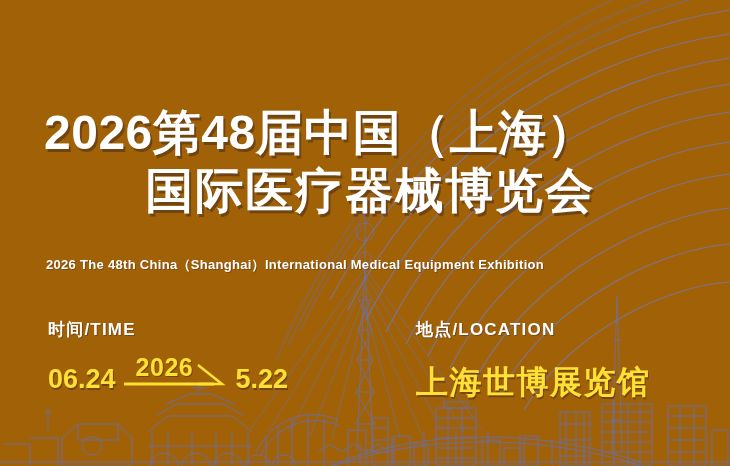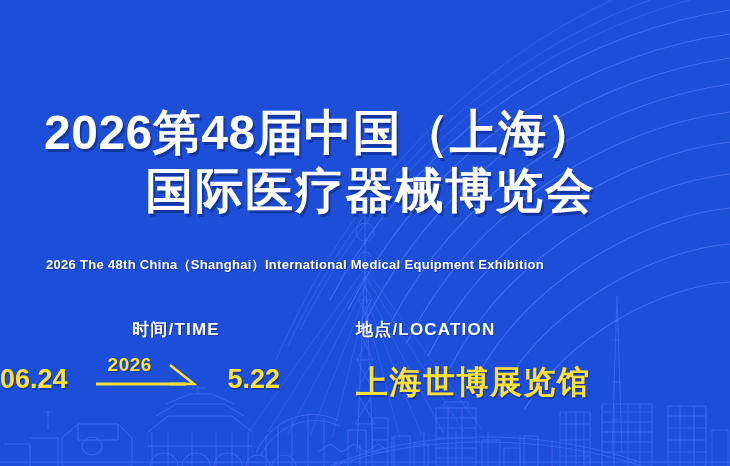--- a/index.html
+++ b/index.html
@@ -5,21 +5,21 @@
   html, body {
     margin: 0;
     padding: 0;
     background: #222;
   }
   #poster {
     position: relative;
     width: 730px;
     height: 466px;
     overflow: hidden;
-    background: #1d4ed8;
+    background: #a16207;
     font-family: "Liberation Sans", "DejaVu Sans", sans-serif;
     -webkit-font-smoothing: antialiased;
   }
 
   
   .bg-layer {
     position: absolute;
     inset: 0;
     pointer-events: none;
   }
@@ -58,22 +58,22 @@
 
   
   .info-row {
     position: absolute;
     left: 0; right: 0;
     top: 318px;
     z-index: 5;
     display: flex;
   }
   .info-col { position: relative; }
-  .info-col.time { width: 352px; text-align: center; }
-  .info-col.loc  { margin-left: 4px; }
+  .info-col.time { margin-left: 48px; width: 352px; }
+  .info-col.loc  { margin-left: 16px; }
 
   .info-label {
     color: #ffffff;
     font-size: 17px;
     font-weight: 700;
     letter-spacing: 1.2px;
     white-space: nowrap;
     text-shadow: 1px 1px 0 rgba(0,0,60,0.25);
   }
   .info-value {
@@ -86,42 +86,41 @@
     text-shadow: 1px 2px 0 rgba(0,0,60,0.28);
   }
   .info-value.loc-value { letter-spacing: 1.5px; font-size: 32px; }
 
   
   .date-range {
     margin-top: 16px;
     display: flex;
     align-items: flex-end;
     white-space: nowrap;
-    gap: 20px;
   }
   .date-num {
     color: #ffe033;
     font-size: 27px;
     font-weight: 700;
     line-height: 1;
     text-shadow: 1px 2px 0 rgba(0,0,60,0.28);
   }
   .date-arrow {
     position: relative;
     width: 108px;
     height: 34px;
     margin: 0 6px 2px 6px;
     flex: 0 0 auto;
   }
   .date-arrow .yr {
     position: absolute;
     left: 14px;
     top: -2px;
     color: #ffe033;
-    font-size: 19px;
+    font-size: 25px;
     font-weight: 700;
     letter-spacing: 0.5px;
     line-height: 1;
     text-shadow: 1px 1px 0 rgba(0,0,60,0.28);
   }
   .date-arrow svg {
     position: absolute;
     left: 0; top: 0;
     width: 108px; height: 34px;
   }

